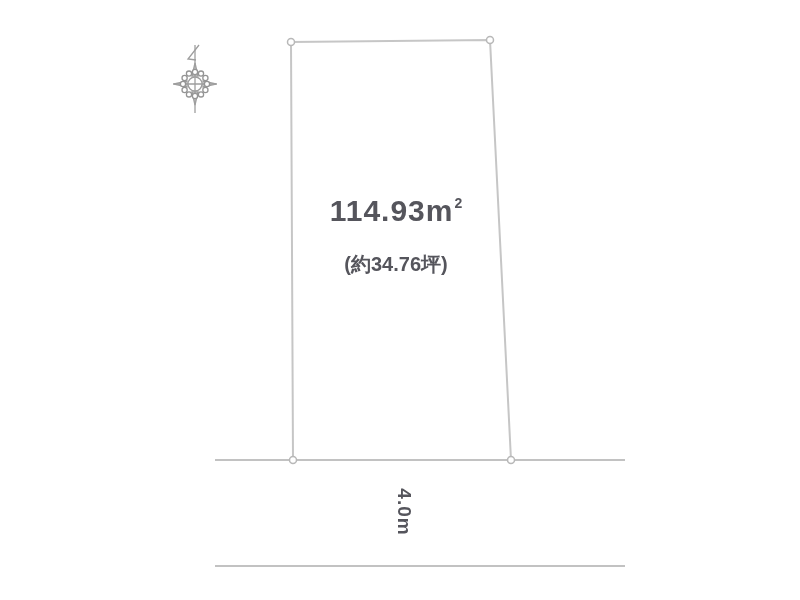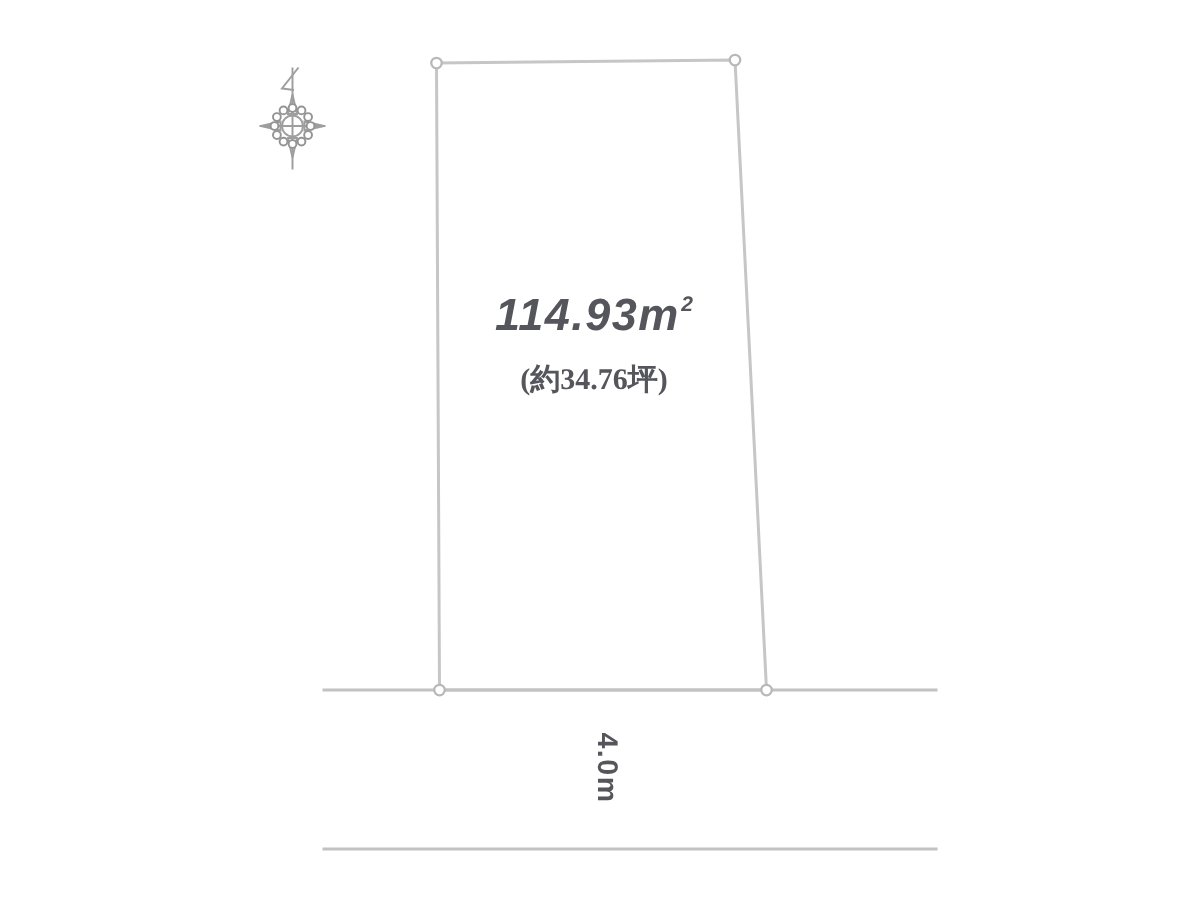--- a/index.html
+++ b/index.html
@@ -27,36 +27,34 @@
     line-height: 1;
     white-space: nowrap;
   }
   .area-line {
     left: 246px;
     top: 196px;
     width: 300px;
     text-align: center;
     font-size: 30px;
     letter-spacing: 1px;
-    font-style: italic;
   }
   .area-sup {
     font-size: 14px;
     position: relative;
     top: -13px;
     margin-left: 1px;
     letter-spacing: 0;
   }
   .tsubo-line {
     left: 246px;
-    top: 243px;
+    top: 254px;
     width: 300px;
     text-align: center;
     font-size: 20px;
-    font-family: Liberation Serif, serif;
   }
   .frontage-line {
     left: 404px;
     top: 512px;
     font-size: 19px;
     transform: translate(-50%, -50%) rotate(90deg);
     letter-spacing: 1px;
   }
 </style>
 </head>

